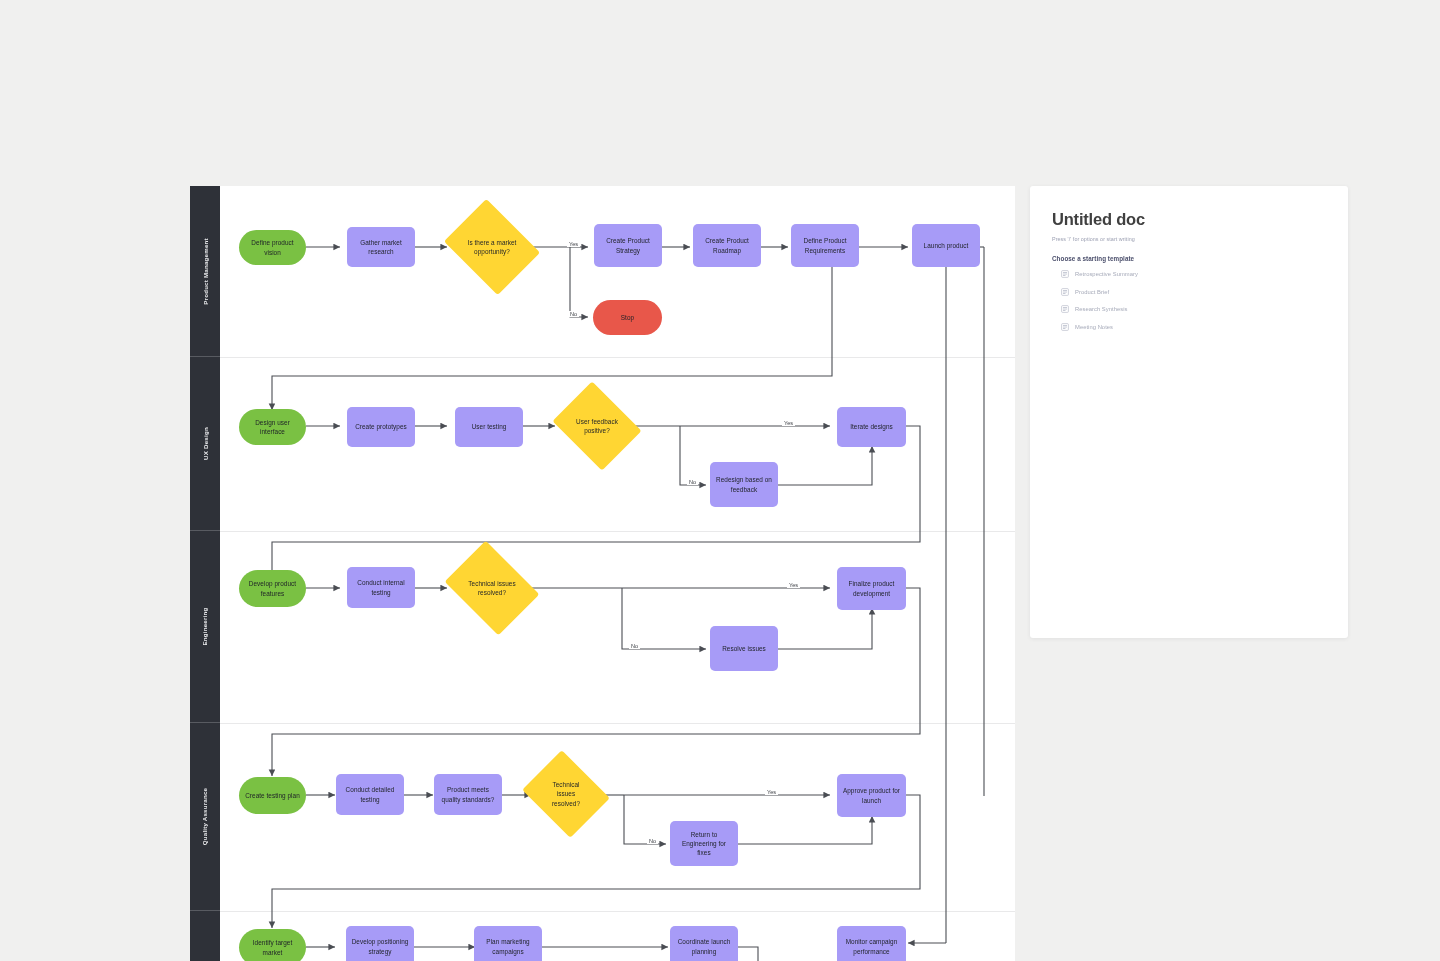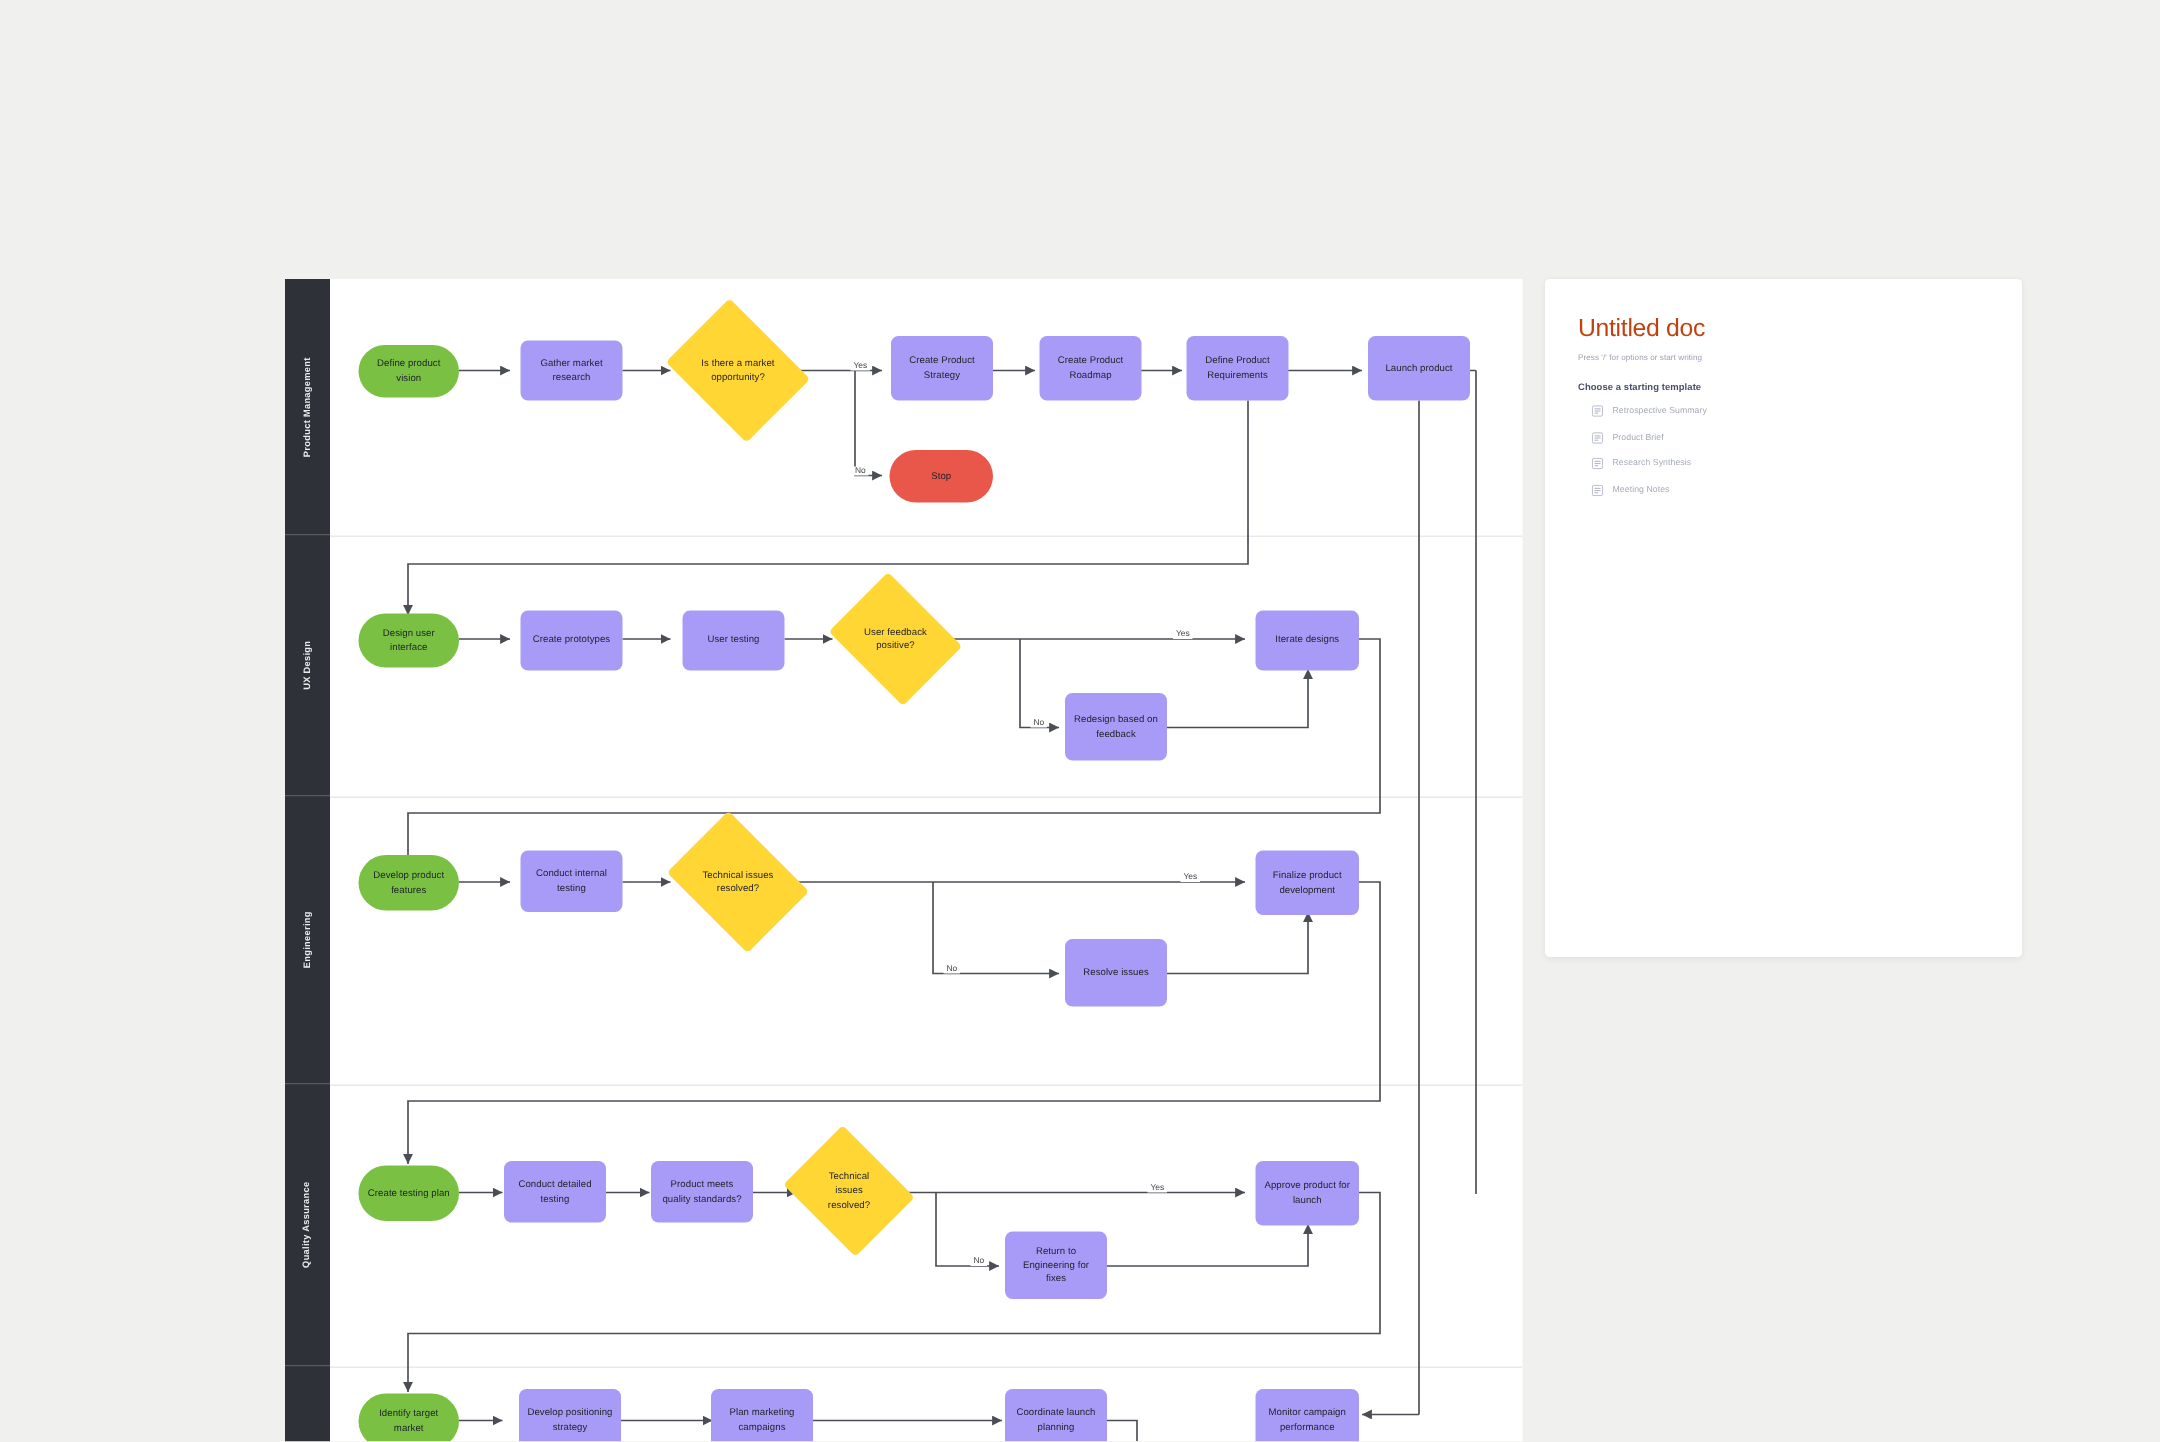--- a/index.html
+++ b/index.html
@@ -89,22 +89,22 @@
     position: absolute;
     left: 1030px; top: 186px;
     width: 318px; height: 452px;
     background: #ffffff;
     border-radius: 3px;
     box-shadow: 0 1px 4px rgba(30,34,44,.07);
     padding: 24px 22px;
   }
   .doc-title {
     font-size: 16.5px;
-    font-weight: 400;
-    color: #c2410c;
+    font-weight: 700;
+    color: #404040;
     letter-spacing: -.2px;
     margin: 0 0 7px 0;
   }
   .doc-hint {
     font-size: 5.4px;
     color: #9a9eb1;
     margin-bottom: 13px;
     letter-spacing: .05px;
   }
   .doc-section-title {

